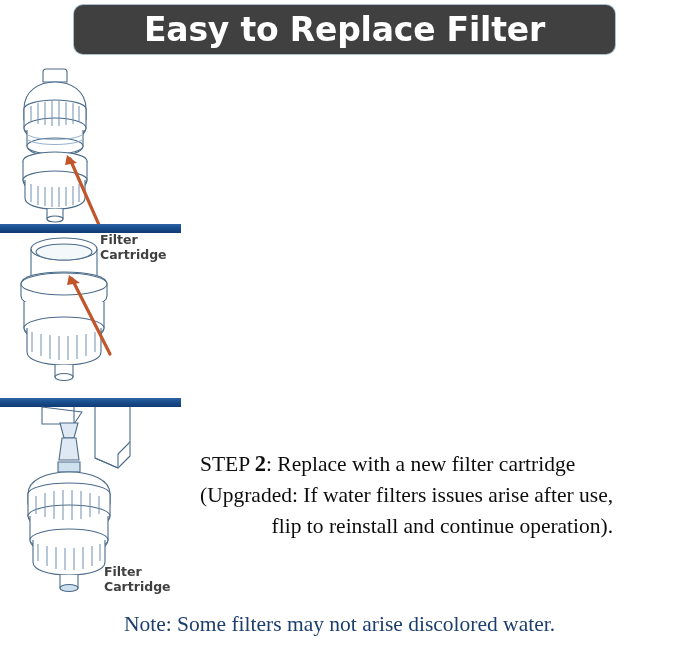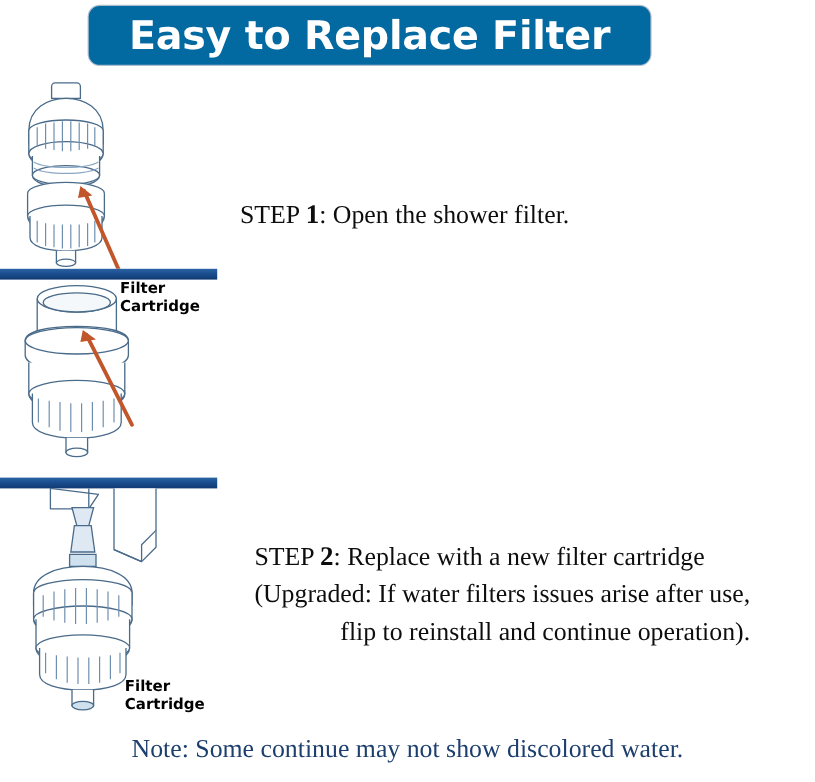--- a/index.html
+++ b/index.html
@@ -16,22 +16,22 @@
   }
 
   
   .header-wrap {
     position: absolute;
     left: 0; top: 0; width: 679px; height: 62px;
   }
   .header-banner {
     position: absolute;
     left: 74px; top: 5px;
-    width: 468px; height: 49px;
-    background: #0369a1;
+    width: 541px; height: 49px;
+    background: #404040;
     border-radius: 9px;
     box-shadow: 0 0 0 1px rgba(20,70,120,0.35);
   }
   .header-title {
     position: absolute;
     left: 0; top: 0; width: 100%; height: 100%;
     display: flex; align-items: center; justify-content: center;
     color: #ffffff;
     font-family: "DejaVu Sans", "Liberation Sans", sans-serif;
     font-weight: bold;
@@ -62,21 +62,21 @@
     width: 196px;
   }
   .illustration svg { display: block; }
 
   .cartridge-label {
     position: absolute;
     font-family: "DejaVu Sans", "Liberation Sans", sans-serif;
     font-weight: bold;
     font-size: 12.5px;
     line-height: 15px;
-    color: #000000;
+    color: #404040;
     white-space: pre-line;
   }
   #label-1 { left: 100px; top: 170px; }
   #label-2 { left: 104px; top: 340px; }
 
   
   .step-text {
     position: absolute;
     left: 200px;
     font-family: "Liberation Serif", "DejaVu Serif", serif;
@@ -86,21 +86,21 @@
     white-space: nowrap;
   }
   .step-text .num {
     font-weight: bold;
     font-size: 22.5px;
   }
   .line { display: block; }
   .line.indent { padding-left: 36px; text-align: right; }
 
   #steptext-1 { top: 101px; }
-  #steptext-2 { top: 224px; margin-left: 12px; }
+  #steptext-2 { top: 224px; }
 
   
   .note {
     position: absolute;
     left: 0; top: 612px;
     width: 679px;
     text-align: center;
     font-family: "Liberation Serif", "DejaVu Serif", serif;
     font-size: 21.5px;
     color: #1d3f6e;
@@ -173,25 +173,20 @@
       <g>
         <line x1="103" y1="172" x2="70" y2="97" stroke="#c1562a" stroke-width="3.2" stroke-linecap="round"></line>
         <path d="M67 93 L77 101 L65 103 Z" fill="#c1562a"></path>
       </g>
     </svg>
   </div>
 
   <div class="cartridge-label" id="label-1">Filter
 Cartridge</div>
 
-  <div class="step-text" id="steptext-1">
-    <span class="line">
-      <span>STEP </span><span class="num">1</span><span>: Open the shower filter.</span>
-    </span>
-  </div>
 </div>
 
 <div class="divider" id="divider-1"></div>
 
 <div class="step-section" id="section-2">
 
   <div class="illustration">
     <svg width="196" height="174" viewBox="0 0 196 174">
       <g fill="#ffffff" stroke="#4a6b8a" stroke-width="1.1" stroke-linejoin="round">
 
@@ -289,13 +284,13 @@
         <line x1="74" y1="150" x2="74" y2="172"></line>
         <line x1="83" y1="149" x2="83" y2="171"></line>
         <line x1="92" y1="148" x2="92" y2="168"></line>
         <line x1="100" y1="146" x2="100" y2="163"></line>
       </g>
     </svg>
   </div>
 
 </div>
 
-<div class="note">Note: Some continue may not show discolored water.</div>
+<div class="note">Note: Some filters may not arise discolored water.</div>
 
 </body></html>

